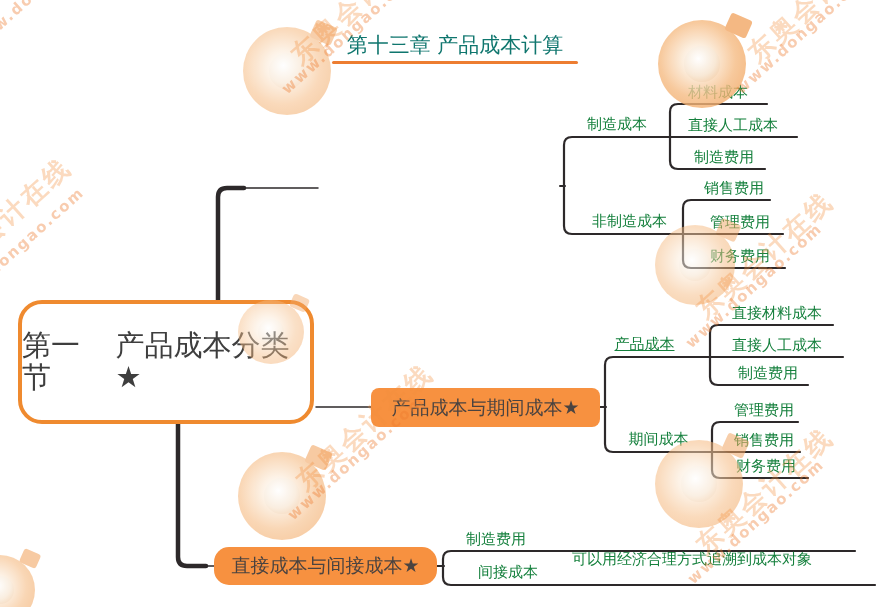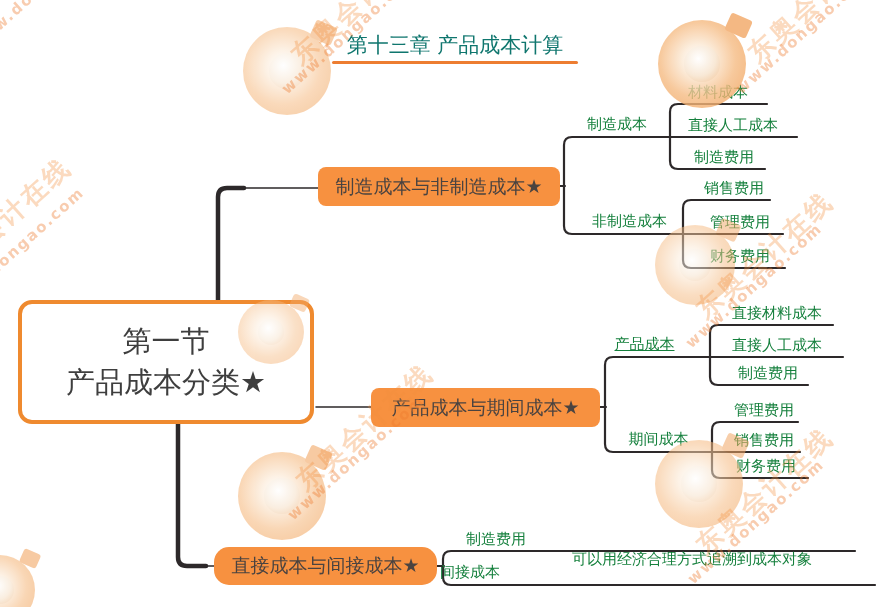--- a/index.html
+++ b/index.html
@@ -7,22 +7,22 @@
          font-family:"DejaVu Sans","Liberation Sans",sans-serif;}
   
   #lines{position:absolute;left:0;top:0;z-index:1;}
   
   .title{position:absolute;left:300px;top:31px;width:310px;text-align:center;
          font-size:21px;font-weight:500;color:#0f766e;z-index:2;}
   .title-rule{position:absolute;left:332px;top:61px;width:246px;height:3px;
          background:#ed7d31;border-radius:2px;z-index:2;}
   
   .root{position:absolute;left:18px;top:300px;width:288px;height:116px;
-        background:#ffffff;border:4px solid #ef8a2f;border-radius:14px;z-index:2;
-        display:flex;flex-direction:column;align-items:center;justify-content:center;gap:9px;}
+        background:#ffffff;border:4px solid #ef8a2f;border-radius:24px;z-index:2;
+        display:flex;flex-direction:row;align-items:center;justify-content:center;gap:9px;}
   .root span{font-size:29px;font-weight:500;color:#3e3e3e;line-height:1.1;}
   
   .bnode{position:absolute;background:#f79140;border-radius:8px;z-index:2;
          display:flex;align-items:center;justify-content:center;}
   .bnode span{font-size:19px;font-weight:500;color:#4a4340;}
   #bnode1{left:318px;top:167px;width:242px;height:39px;}
   #bnode2{left:371px;top:388px;width:229px;height:39px;text-align:right;}
   #bnode3{left:214px;top:547px;width:223px;height:38px;border-radius:15px;}
   
   .lbl{position:absolute;font-size:15px;line-height:20px;color:#15803d;z-index:2;white-space:nowrap;}
@@ -71,23 +71,20 @@
   </svg>
 
   <div class="title">第十三章 产品成本计算</div>
   <div class="title-rule"></div>
 
   <div class="root">
     <span>第一节</span>
     <span>产品成本分类★</span>
   </div>
 
-  <div id="bnode1" class="bnode">
-    <span>制造成本与非制造成本★</span>
-  </div>
   <div id="bnode2" class="bnode">
     <span>产品成本与期间成本★</span>
   </div>
   <div id="bnode3" class="bnode">
     <span>直接成本与间接成本★</span>
   </div>
 
   <div class="lbl ctr" style="left:564px;top:114px;width:106px;">制造成本</div>
   <div class="lbl" style="left:688px;top:82px;">材料成本</div>
   <div class="lbl" style="left:688px;top:115px;">直接人工成本</div>
@@ -101,21 +98,21 @@
   <div class="lbl" style="left:732px;top:303px;">直接材料成本</div>
   <div class="lbl" style="left:732px;top:335px;">直接人工成本</div>
   <div class="lbl" style="left:738px;top:363px;">制造费用</div>
   <div class="lbl ctr" style="left:605px;top:429px;width:107px;">期间成本</div>
   <div class="lbl" style="left:734px;top:400px;">管理费用</div>
   <div class="lbl" style="left:734px;top:430px;">销售费用</div>
   <div class="lbl" style="left:736px;top:456px;">财务费用</div>
 
   <div class="lbl" style="left:466px;top:529px;">制造费用</div>
   <div class="lbl" style="left:572px;top:529px;margin-top:20px;">可以用经济合理方式追溯到成本对象</div>
-  <div class="lbl" style="left:440px;top:562px;">间接成本</div>
+  <div class="lbl" style="left:478px;top:562px;">间接成本</div>
 
   <div class="wm-logo" style="left:243px;top:27px;width:88px;height:88px;opacity:.55;"></div>
   <div class="wm-logo" style="left:658px;top:20px;width:88px;height:88px;opacity:.8;"></div>
   <div class="wm-logo" style="left:655px;top:225px;width:80px;height:80px;opacity:.5;"></div>
   <div class="wm-logo" style="left:238px;top:300px;width:66px;height:64px;opacity:.45;"></div>
   <div class="wm-logo" style="left:238px;top:452px;width:88px;height:88px;opacity:.6;"></div>
   <div class="wm-logo" style="left:655px;top:440px;width:88px;height:88px;opacity:.55;"></div>
   <div class="wm-logo" style="left:-35px;top:555px;width:70px;height:70px;opacity:.6;"></div>
 
   <div class="wm-text" style="left:295px;top:42px;">东奥会计在线</div>

